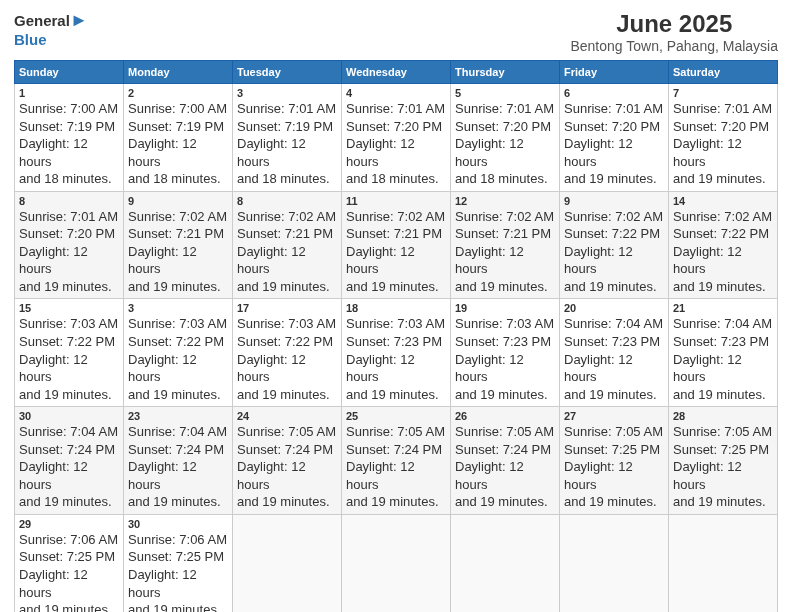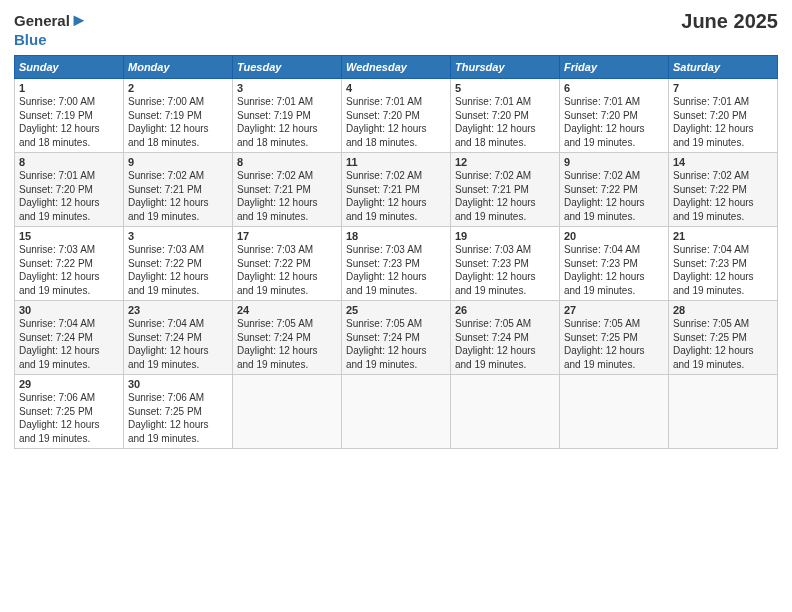--- a/index.html
+++ b/index.html
@@ -19,21 +19,21 @@
     .header {
       display: flex;
       justify-content: space-between;
       align-items: flex-start;
       margin-bottom: 6px;
     }
     .title-block {
       text-align: right;
     }
     .main-title {
-      font-size: 20px;
+      font-size: 24px;
       font-weight: bold;
       color: #333;
       text-align: center;
     }
     .subtitle {
       font-size: 14px;
       color: #555;
     }
     .calendar {
       width: 100%;
@@ -41,21 +41,20 @@
       border: 1px solid #ccc;
     }
     .calendar th {
       background: #2e75b6;
       color: #fff;
       font-size: 11px;
       font-weight: bold;
       padding: 5px 4px;
       text-align: left;
       border: 1px solid #1a5fa8;
-      font-style: italic;
     }
     .calendar td {
       vertical-align: top;
       border: 1px solid #ccc;
       padding: 3px 4px;
       font-size: 9px;
       color: #333;
       width: calc(100% / 7);
       min-height: 72px;
       background: #fff;
@@ -66,21 +65,21 @@
     .calendar tr:nth-child(odd) td {
       background: #fff;
     }
     .day-number {
       font-size: 11px;
       font-weight: bold;
       display: block;
       margin-bottom: 1px;
     }
     .day-info {
-      font-size: 10px;
+      font-size: 13px;
       line-height: 1.35;
       color: #333;
     }
     .empty-cell {
       background: #f9f9f9 !important;
     }
     .logo-wrapper {
       display: flex;
       flex-direction: column;
       align-items: flex-start;
@@ -100,20 +99,21 @@
         <div>
           <span style="font-size:15px;font-weight:bold;color:#333;">General</span><span style="color:#2e75b6;font-size:18px;">►</span>
         </div>
       </div>
       <div>
         <span style="font-size:15px;font-weight:bold;color:#2e75b6;">Blue</span>
       </div>
     </div>
     <div class="title-block">
       <div class="main-title">June 2025</div>
+      <div class="subtitle">Bentong Town, Pahang, Malaysia</div>
     </div>
   </div>
 
   <table class="calendar" id="calendar-table">
     <thead>
       <tr id="dow-row">
           <th>Sunday</th>
           <th>Monday</th>
           <th>Tuesday</th>
           <th>Wednesday</th>

